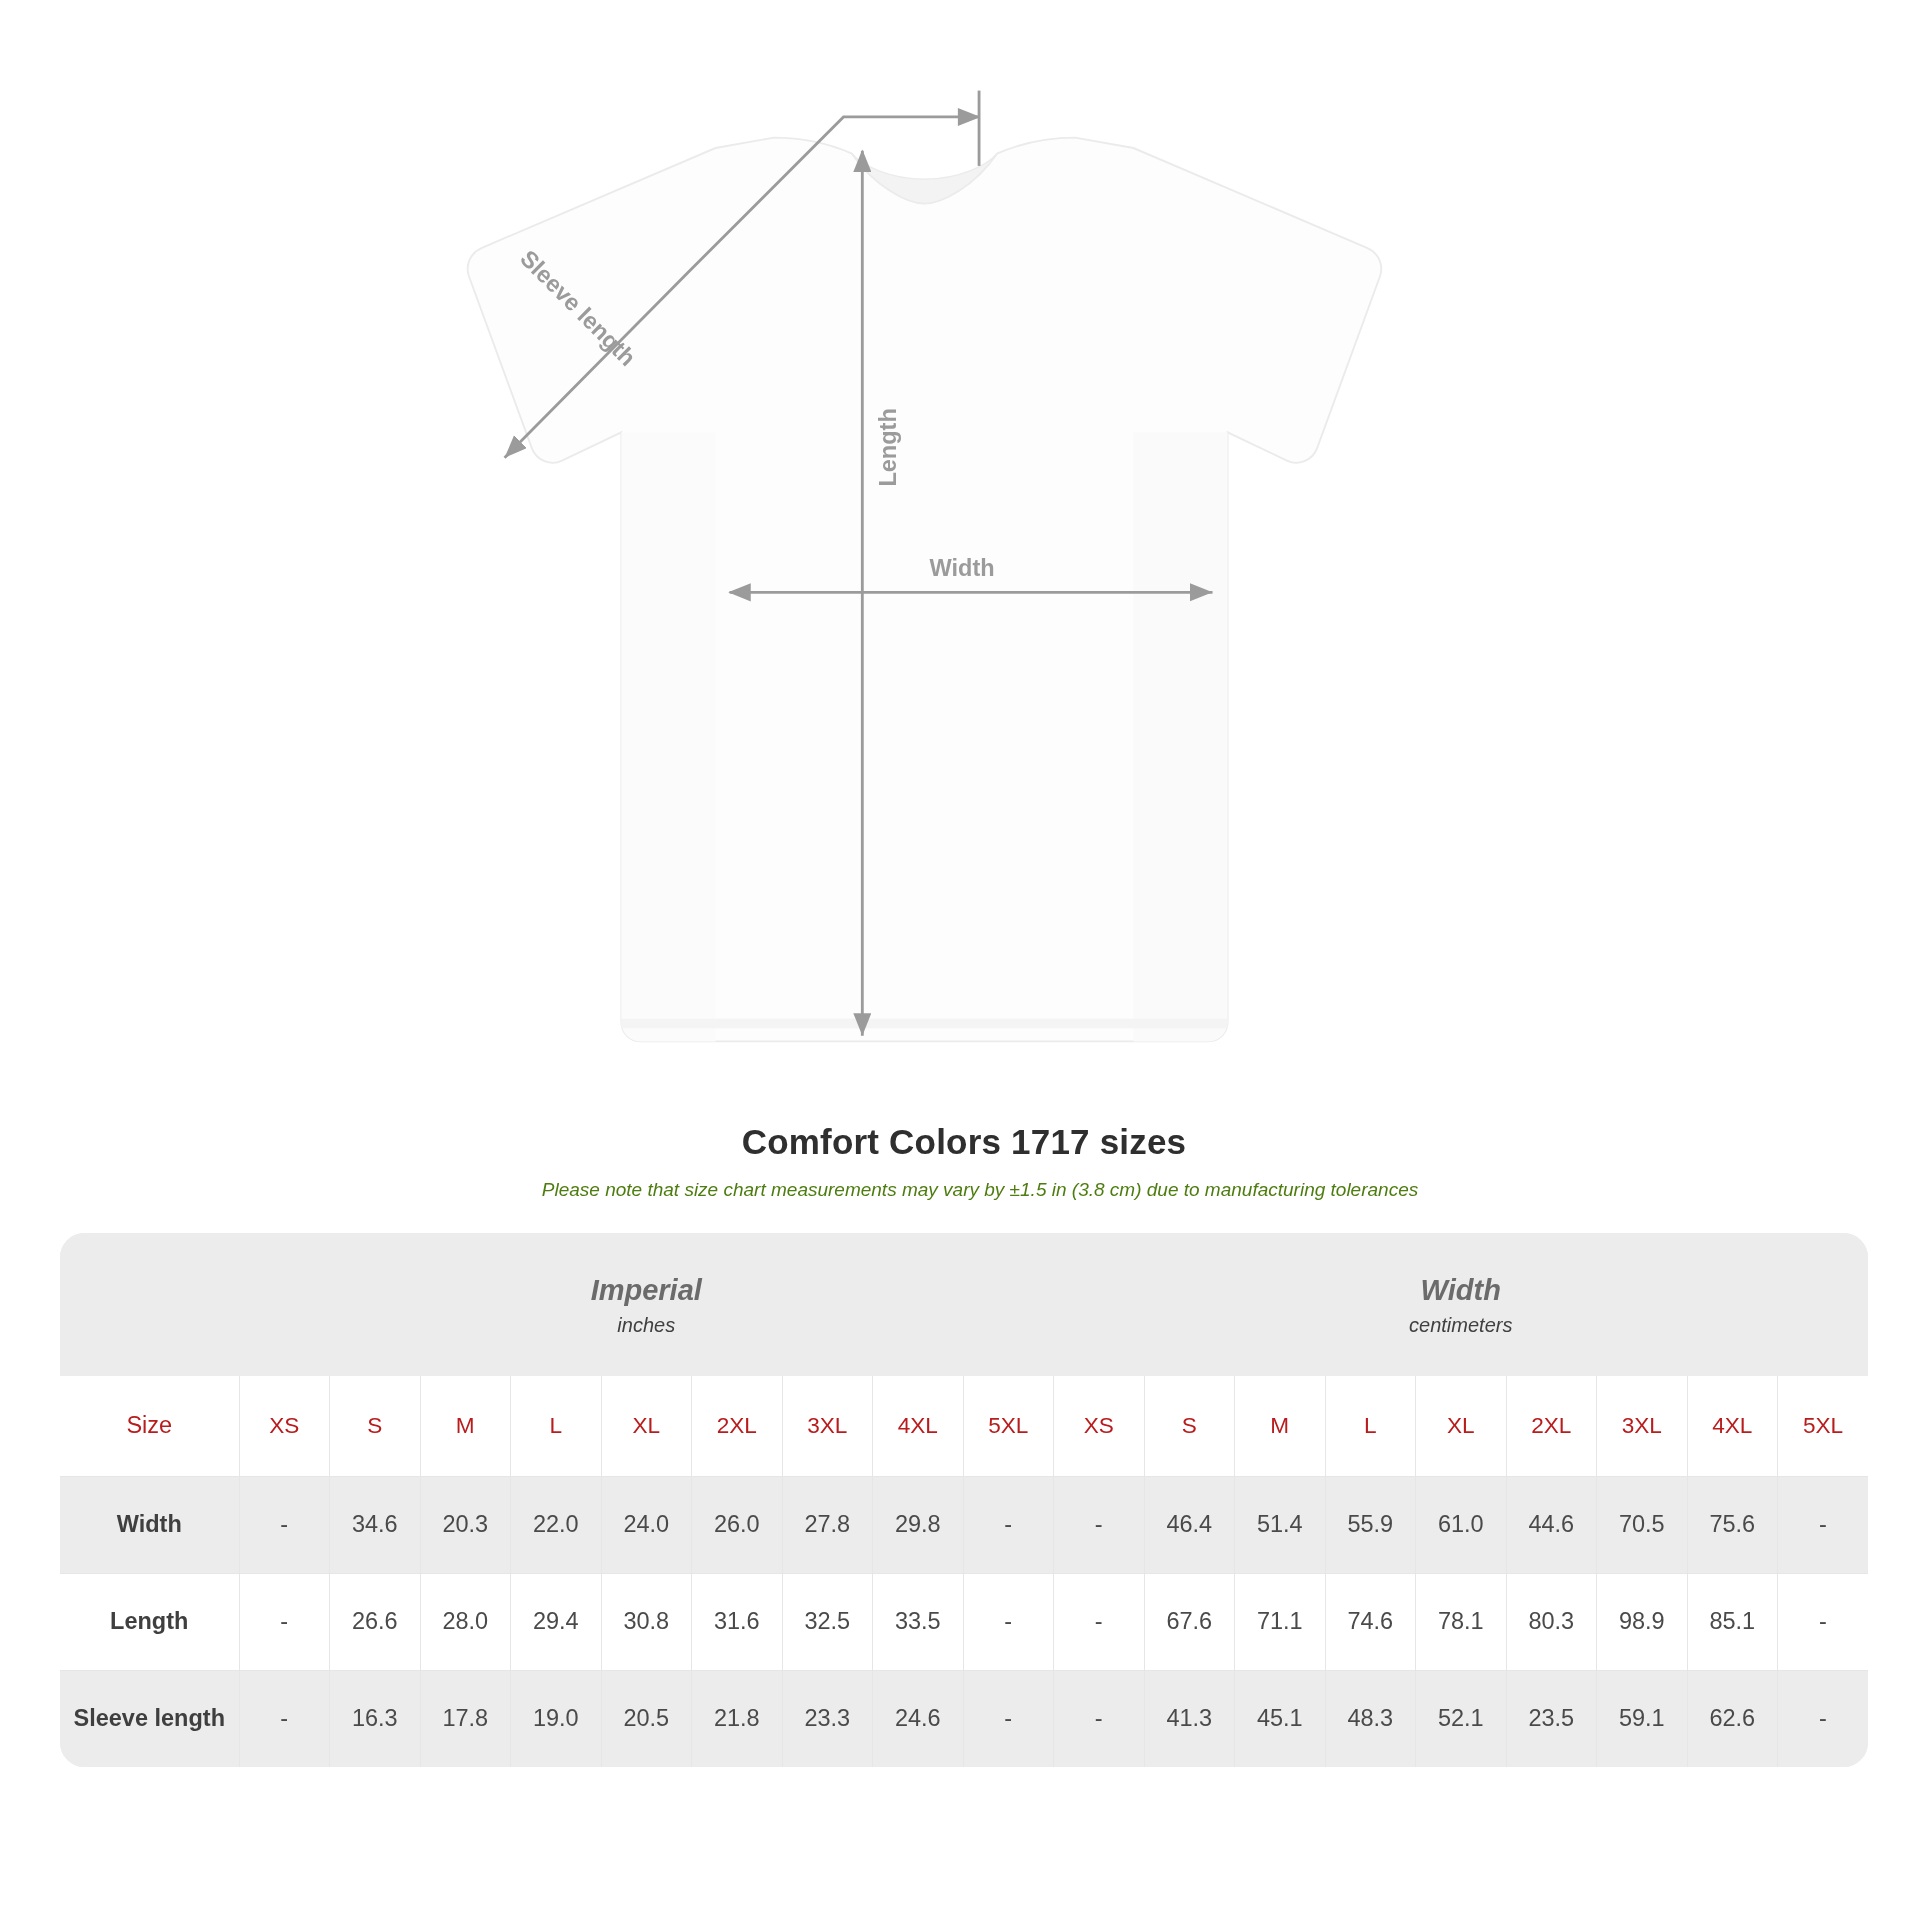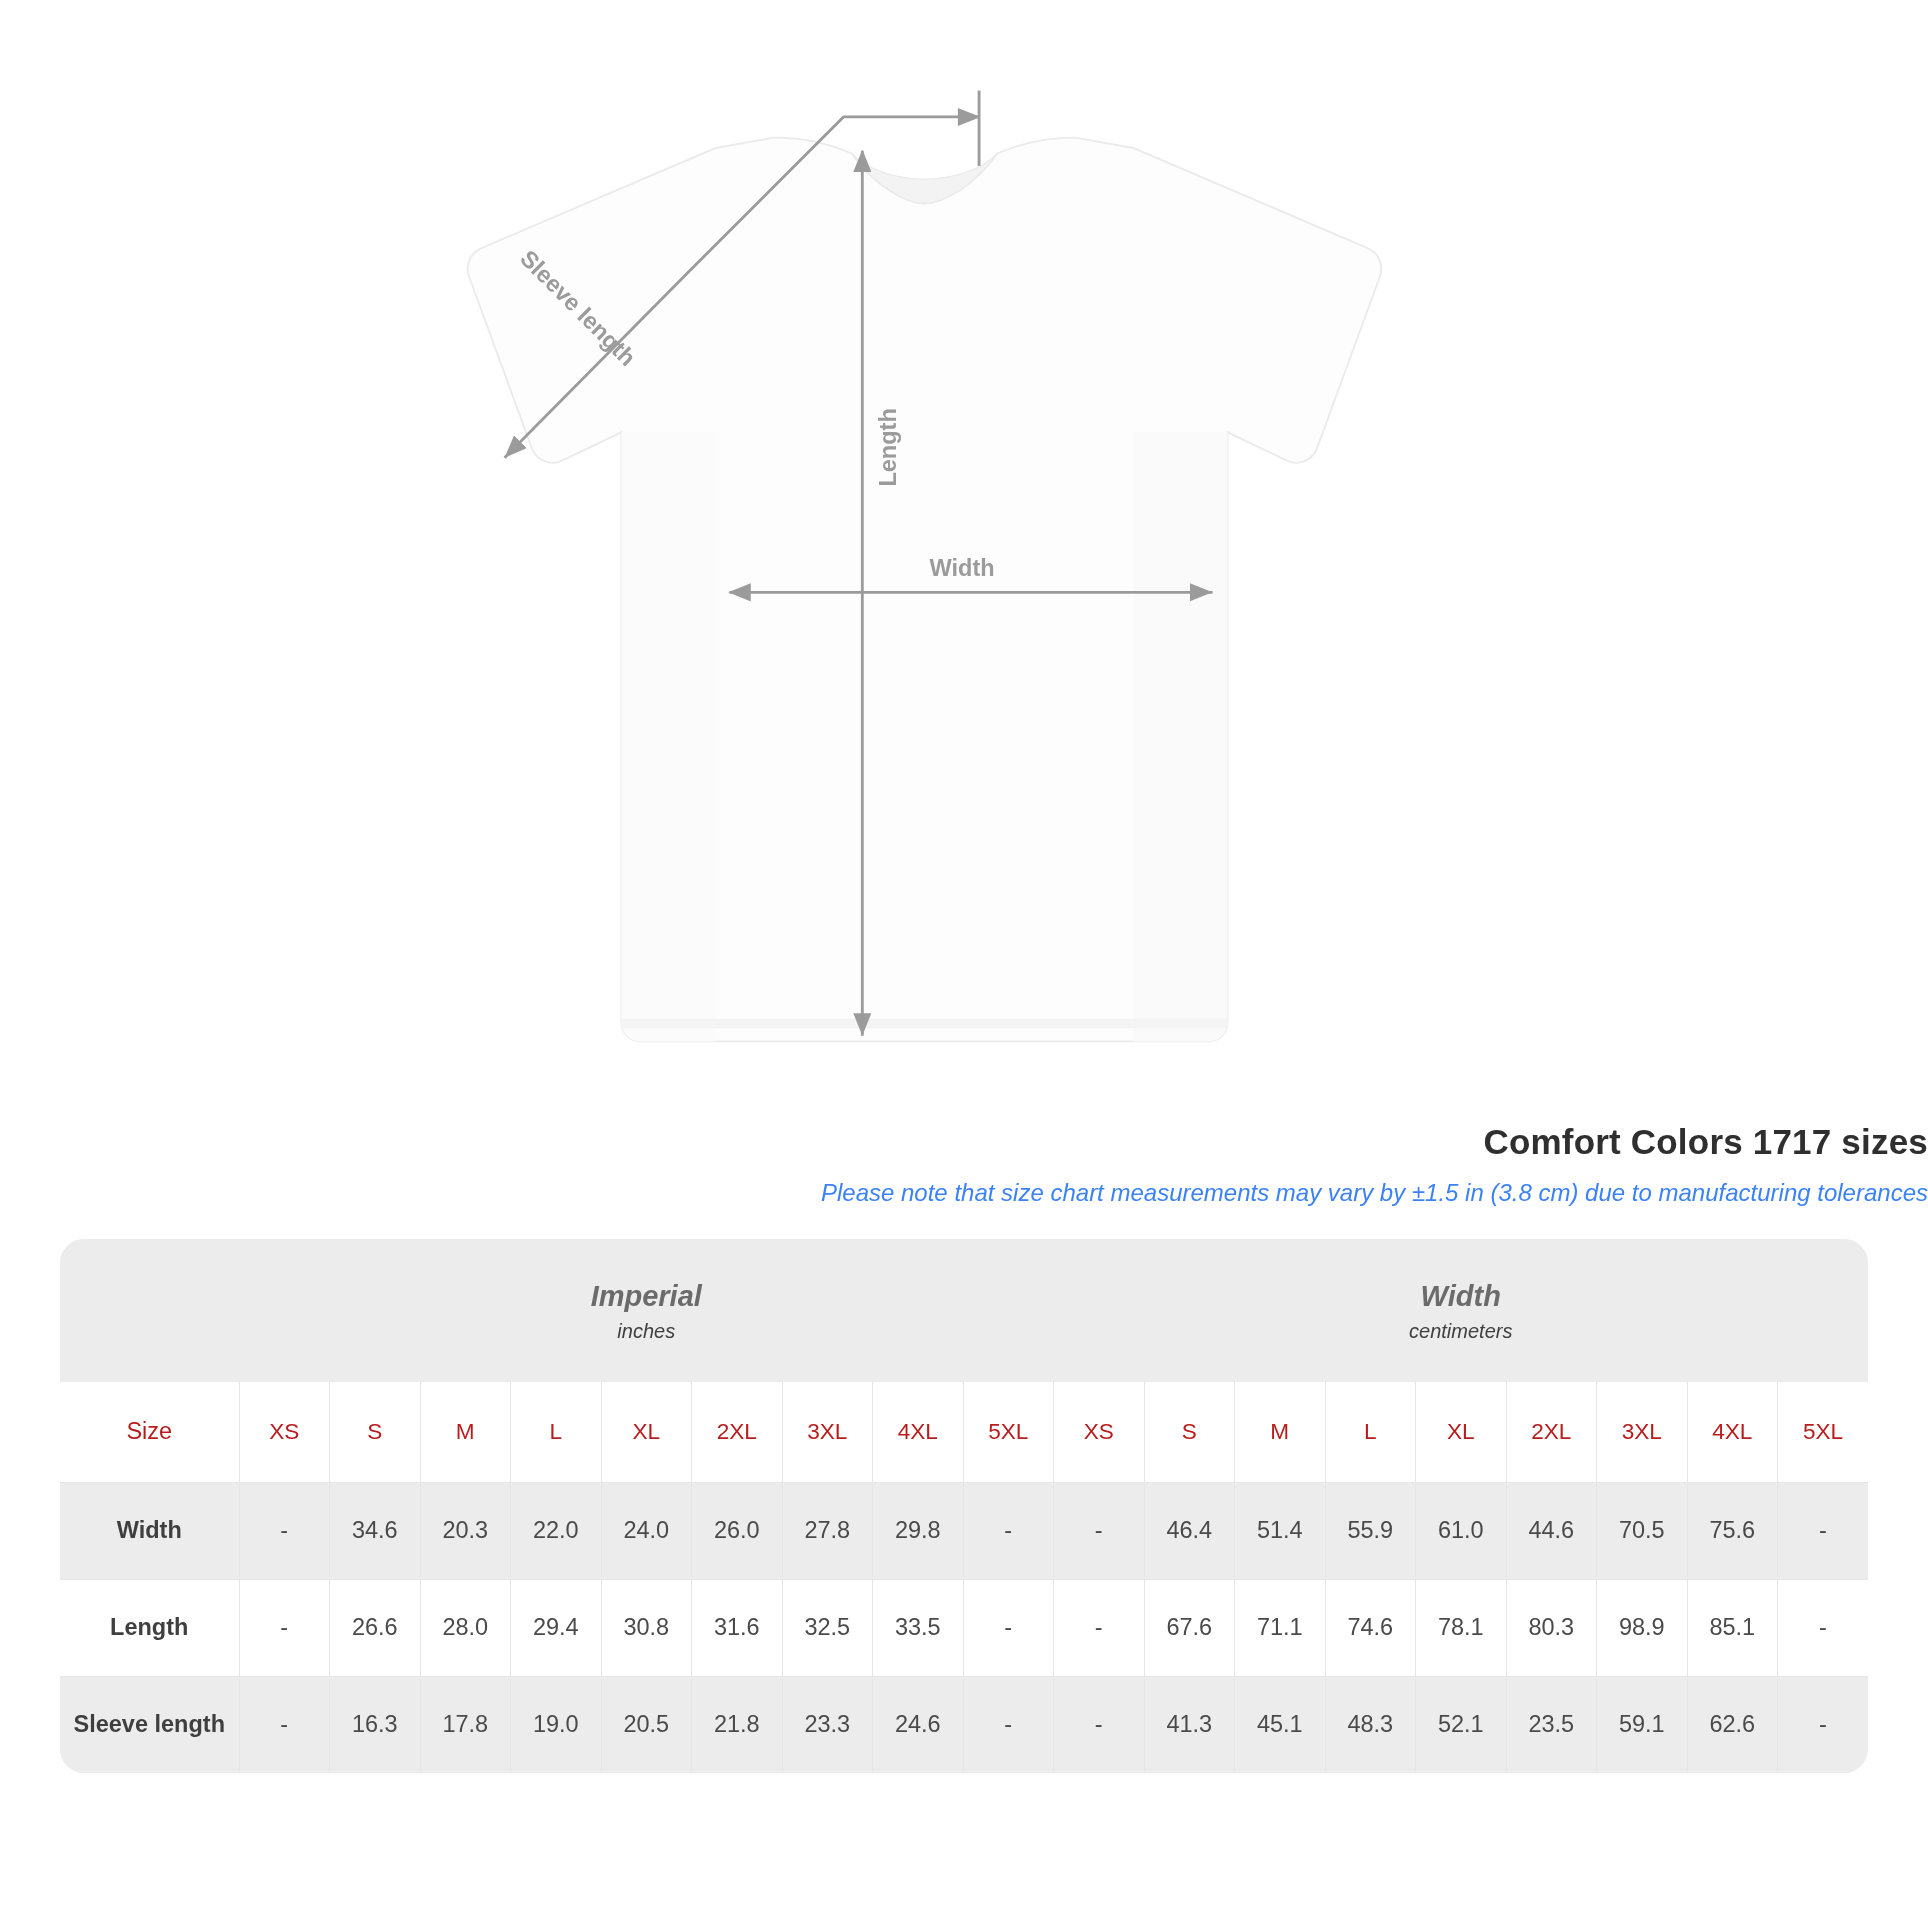--- a/index.html
+++ b/index.html
@@ -27,33 +27,33 @@
     height: 1116px;
   }
   .illustration svg {
     position: absolute;
     left: 0;
     top: 0;
   }
 
   
   .title-block {
-    text-align: right;
+    text-align: center;
     margin-top: 5.6px;
   }
   .chart-title {
     font-size: 35px;
     font-weight: bold;
     color: #2f2f2f;
     letter-spacing: 0.2px;
   }
   .chart-note {
-    font-size: 24px;
+    font-size: 19px;
     font-style: italic;
-    color: #3b82f6;
+    color: #4d7c0f;
     margin-top: 17px;
     margin-left: 32px;
   }
 
   
   .table-wrap {
     margin: 32px 60px 0 60px;
     border-radius: 24.5px;
     overflow: hidden;
     background: #ececec;

